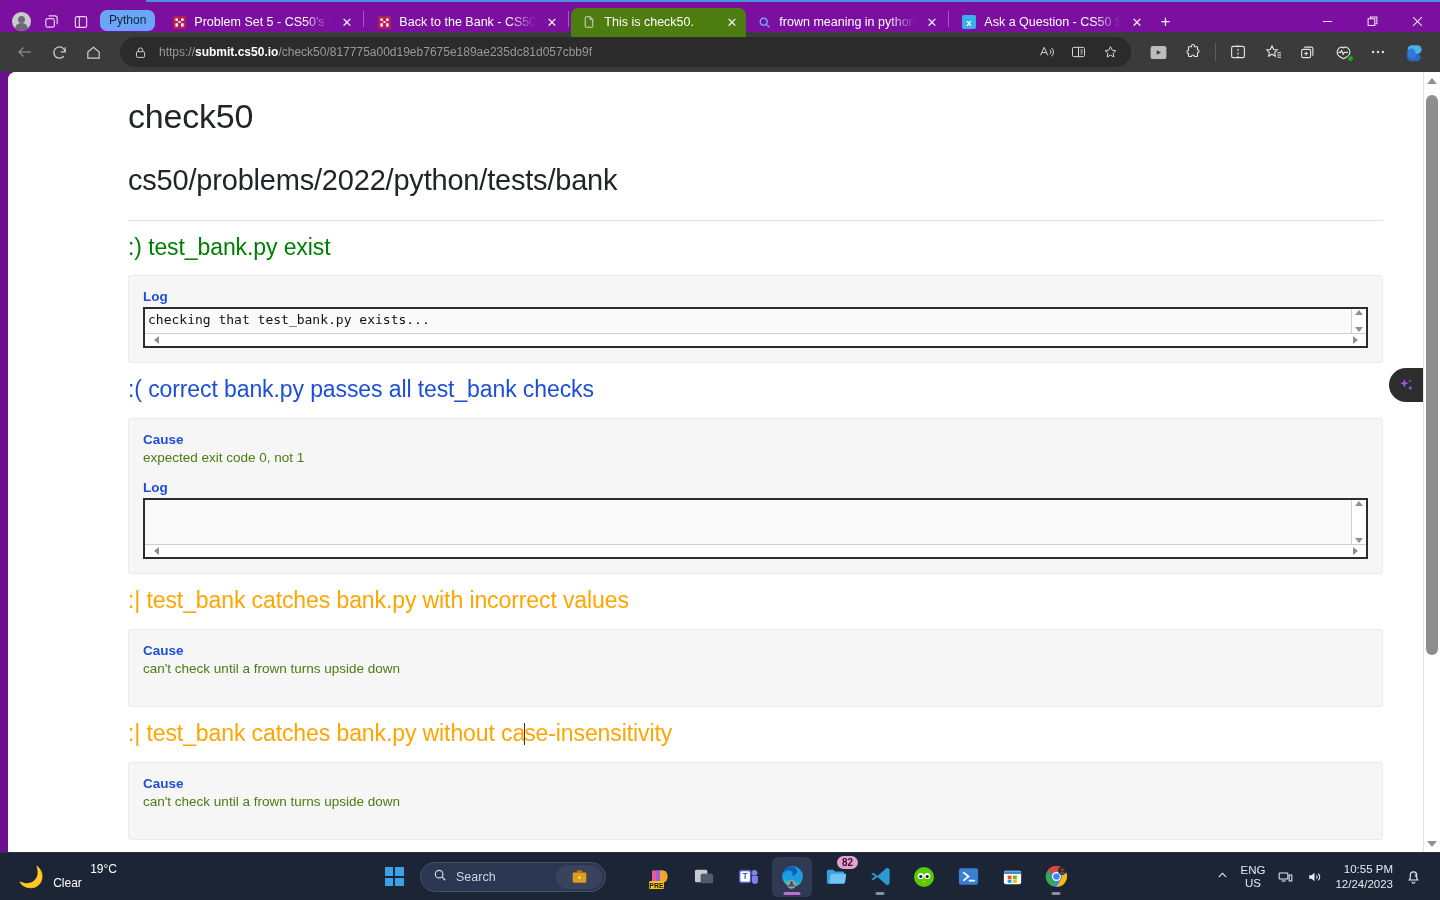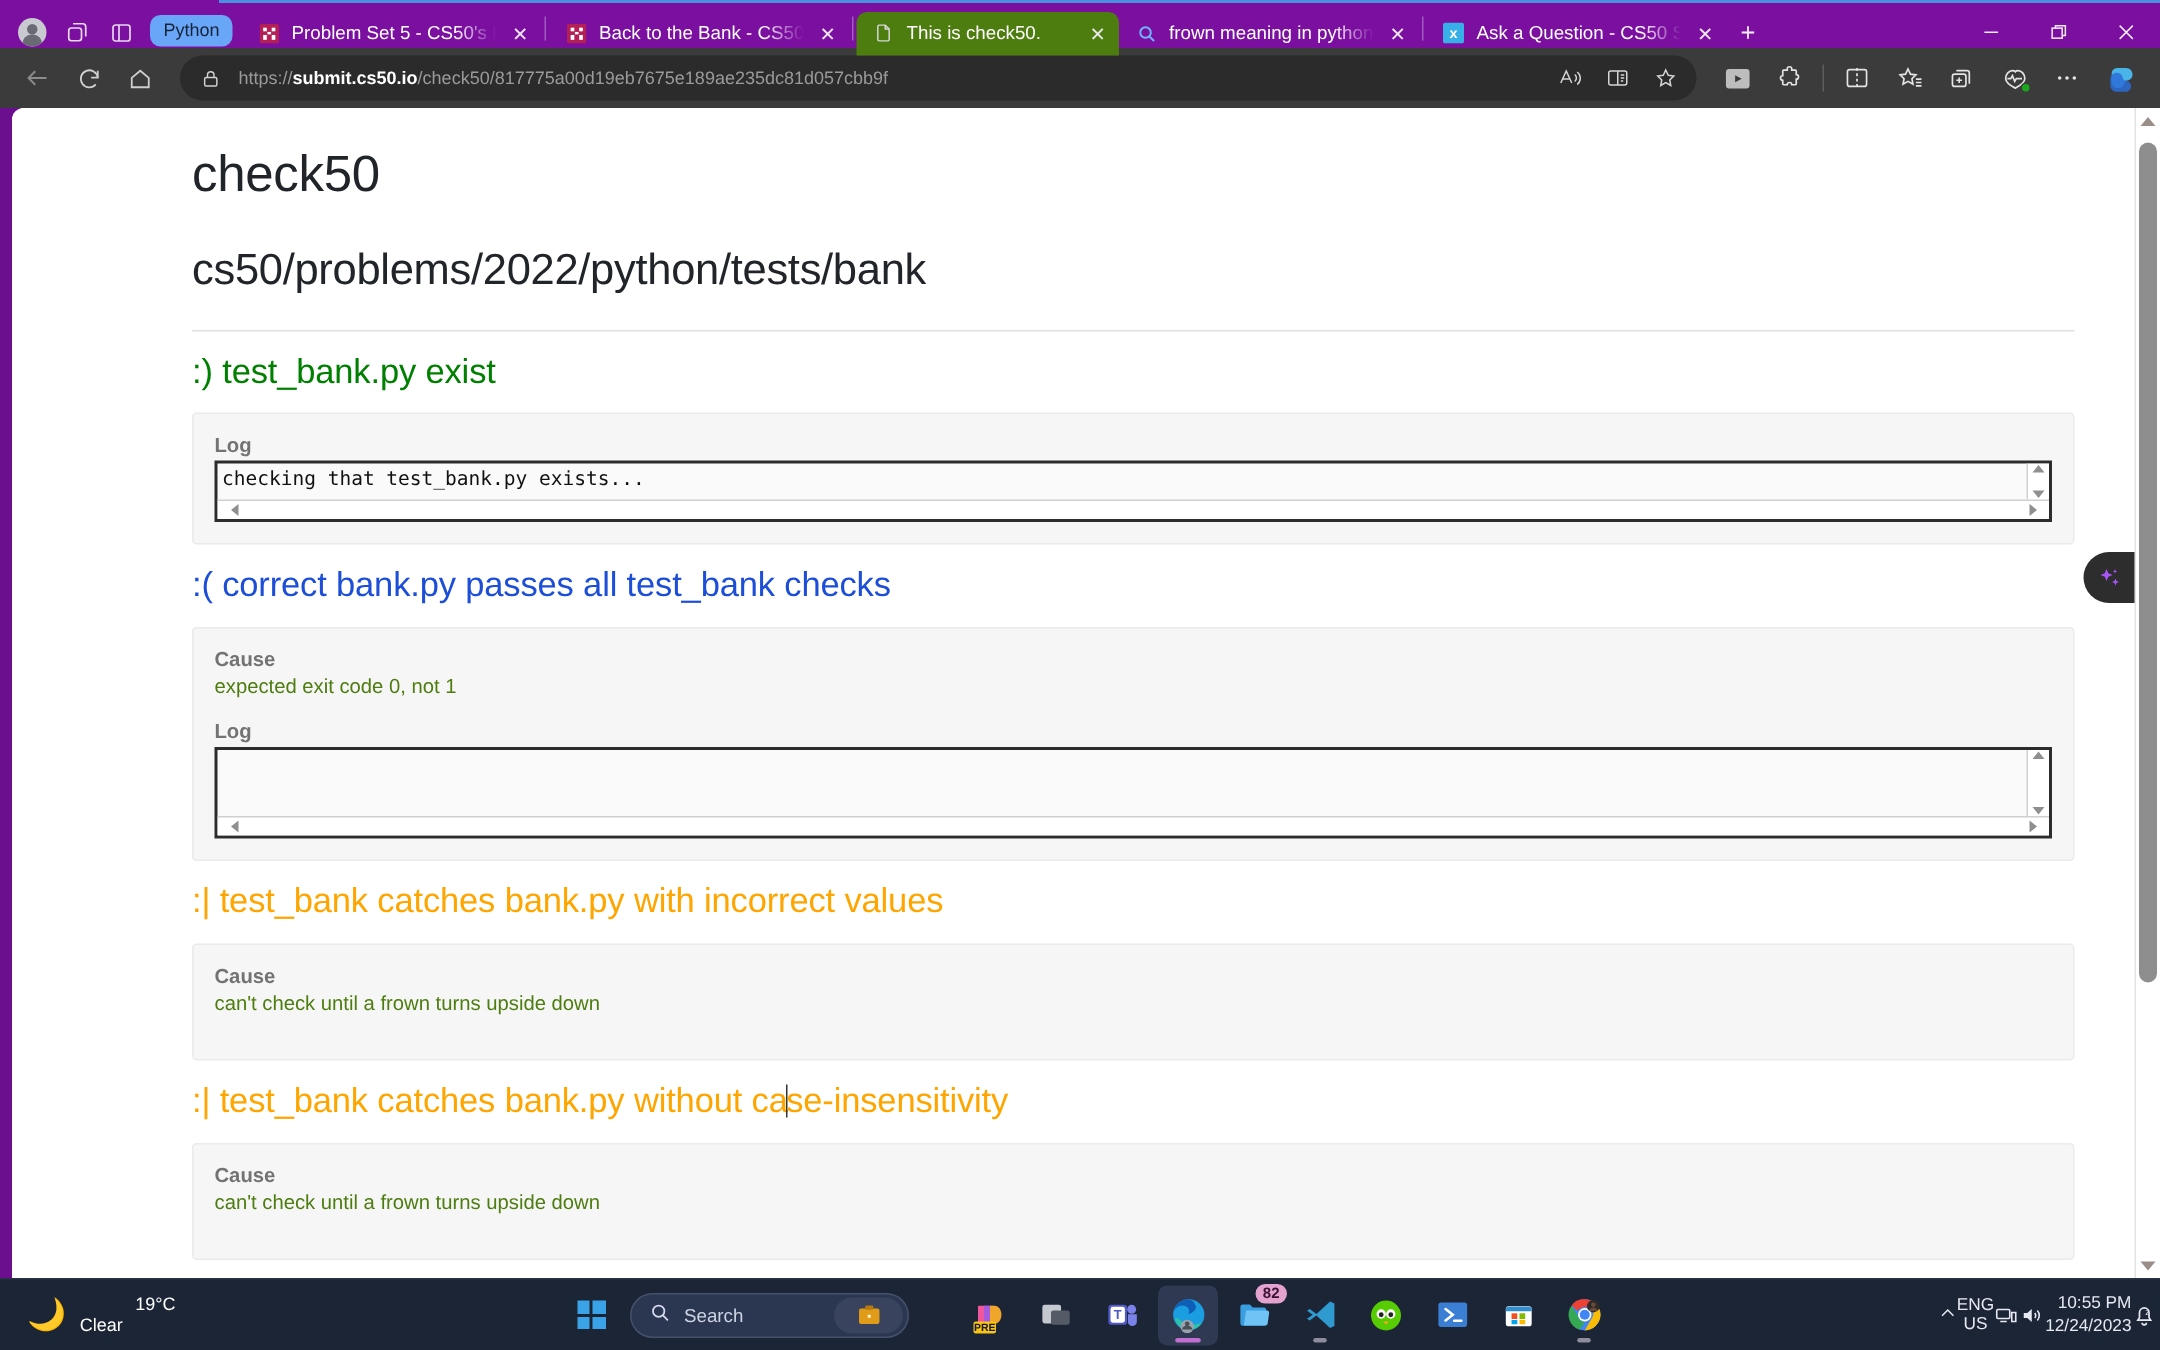--- a/index.html
+++ b/index.html
@@ -143,21 +143,21 @@
   h3.skip { color: #ffa500; }
   .caret {
     display: inline-block; width: 1px; height: 22px; background: #333;
     vertical-align: -4px; margin: 0 -1px;
   }
   .panel {
     background: #f6f6f6; border: 1px solid #eceaea; border-radius: 3px;
     padding: 13px 14px 14px;
   }
   .panel .lbl {
-    font-size: 13.5px; font-weight: 700; color: #737373; margin-bottom: 3px;
+    font-size: 13.5px; font-weight: 700; color: #1d4ed8; margin-bottom: 3px;
     font-family: "Liberation Sans", sans-serif;
   }
   .panel .cause-text { font-size: 13.5px; color: #4d7c0f; margin-bottom: 0; }
   .panel .lbl.second { margin-top: 15px; }
   .logbox {
     border: 2px solid #2c2c2c; background: #fafafa; position: relative;
     height: 41px; overflow: hidden;
   }
   .logbox.tall { height: 61px; }
   .logbox pre {
@@ -240,21 +240,21 @@
   .app.activebg { background: #2f3a52; }
   .underline {
     position: absolute; bottom: 2px; left: 50%; transform: translateX(-50%);
     height: 3px; border-radius: 2px; background: #8c8c9c; width: 9px;
   }
   .underline.wide { width: 17px; background: #c06fd0; }
   .pill-badge {
     position: absolute; top: -1px; right: -2px; background: #e3a2d0; color: #3a1030;
     font-size: 10px; border-radius: 9px; padding: 1px 5px; font-weight: 700;
   }
-  .tray { position: absolute; right: 2px; display: flex; align-items: center; color: #e6e9f2; }
+  .tray { position: absolute; right: 18px; display: flex; align-items: center; gap: 12px; color: #e6e9f2; }
   .tray .chev { font-size: 12px; }
   .lang { font-size: 11.5px; line-height: 1.1; text-align: center; }
   .clock { font-size: 11.5px; line-height: 1.3; text-align: right; }
   .tray-icon { display: flex; align-items: center; }
 </style>
 </head>
 <body>
 
 <div class="browser">
 

